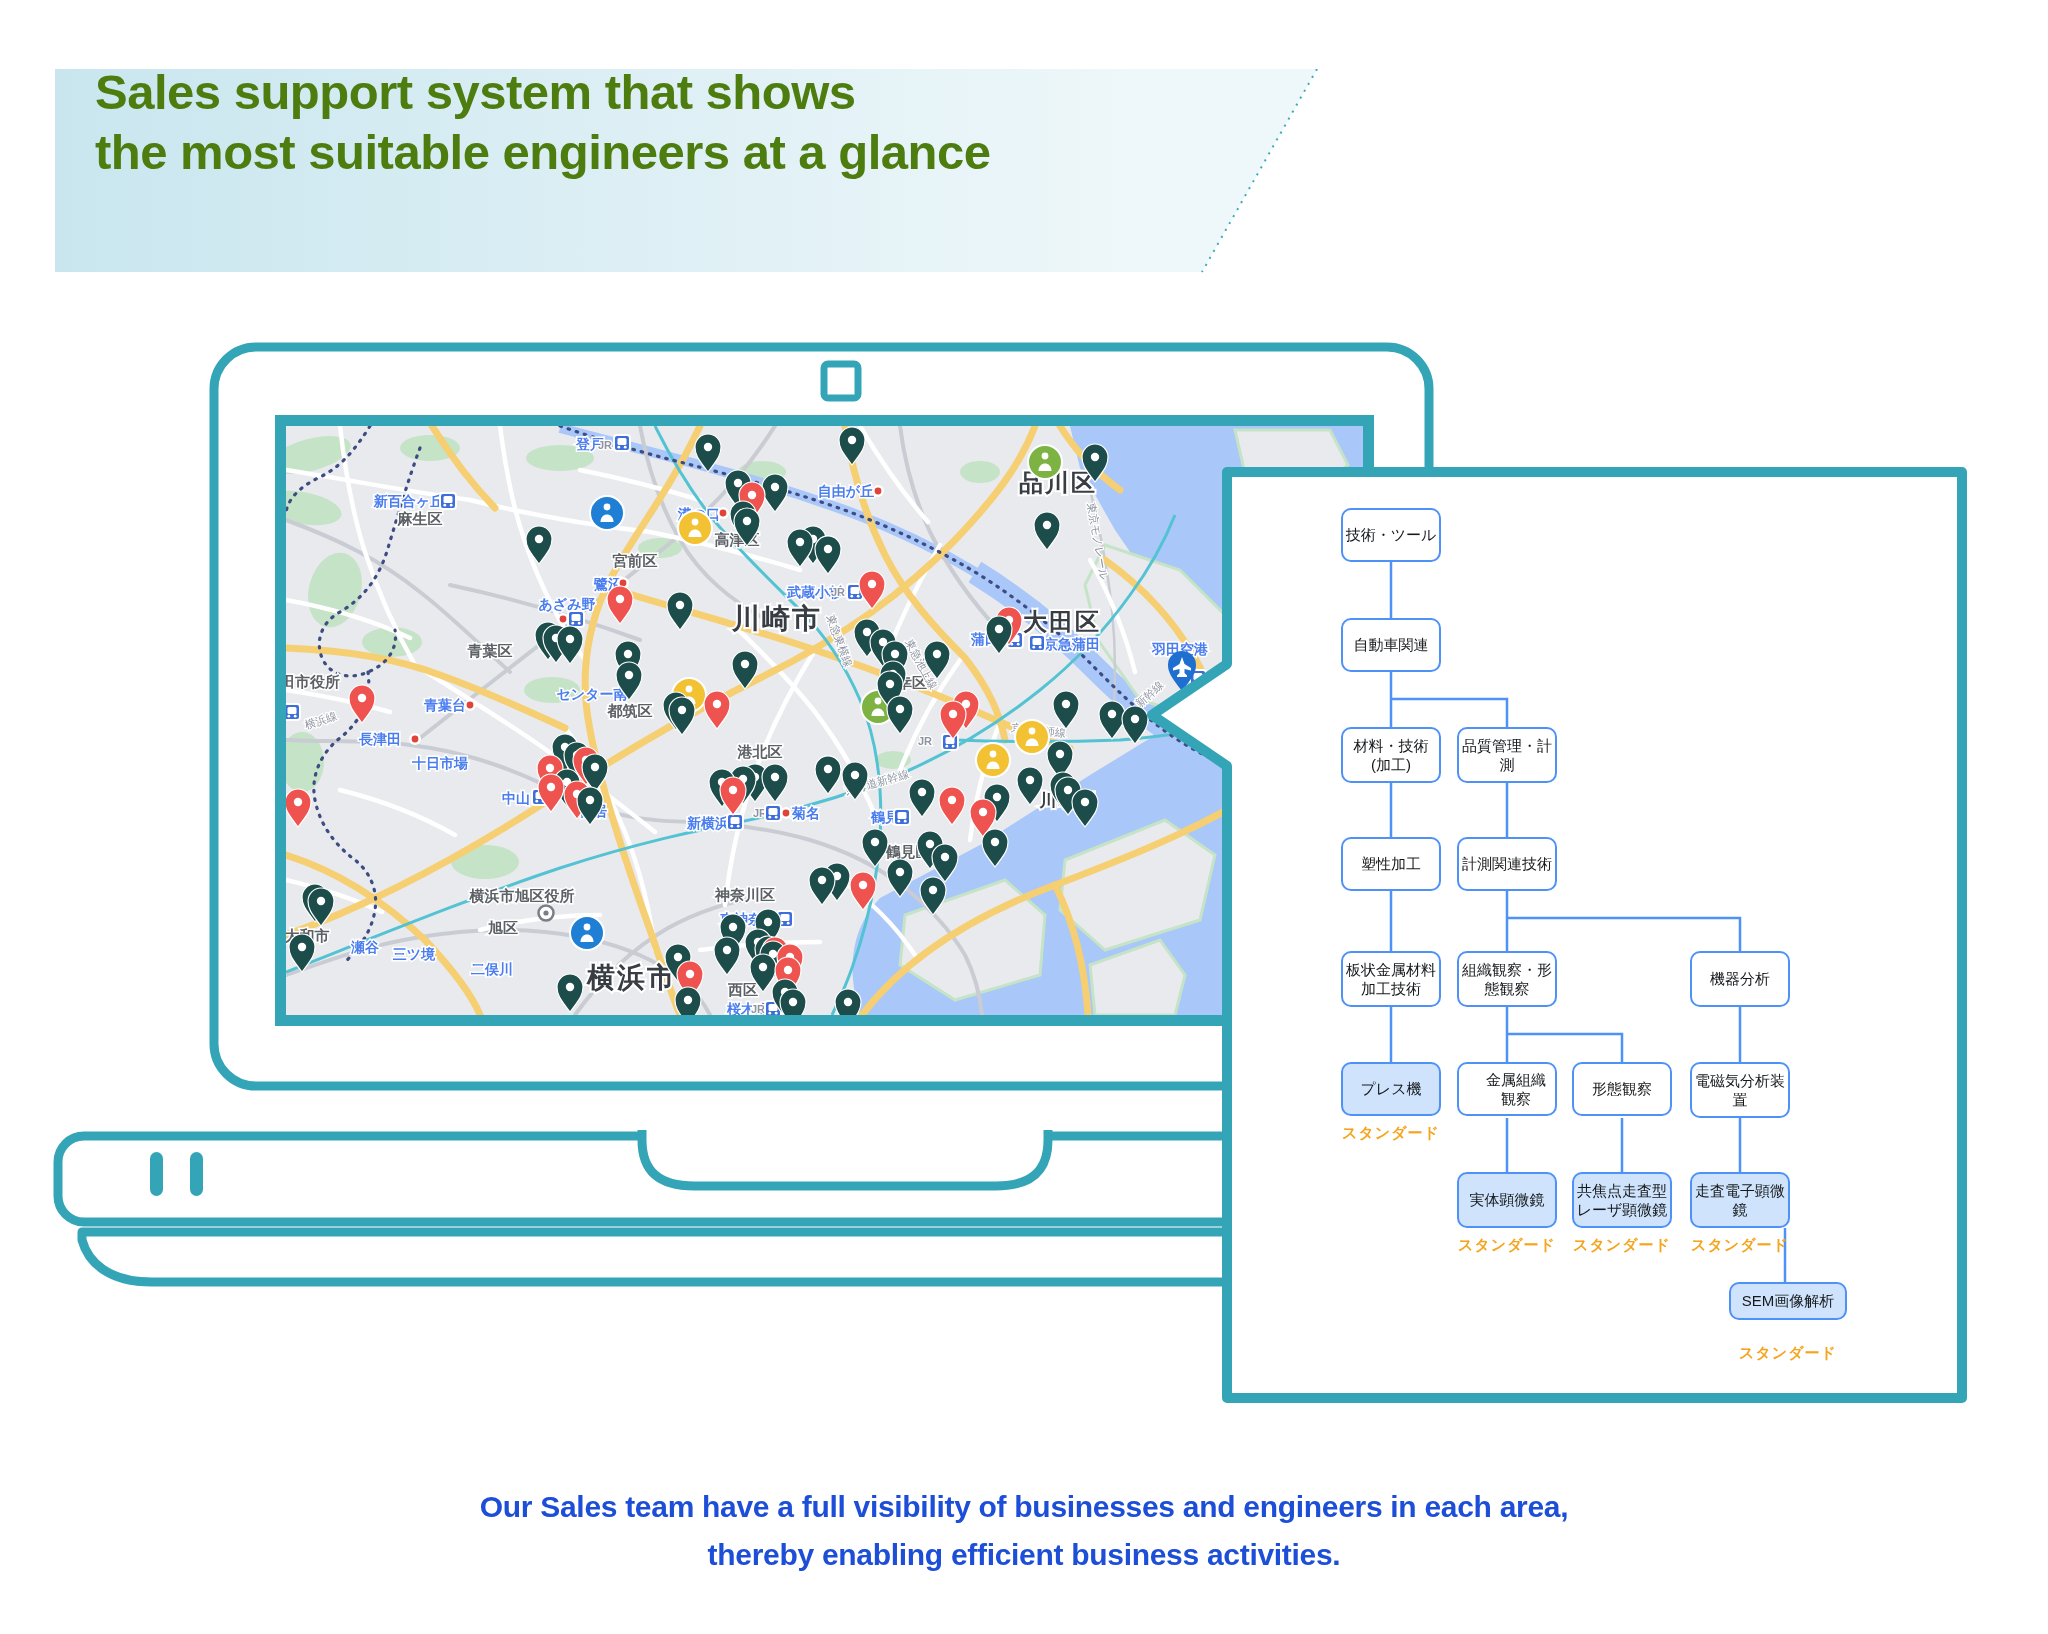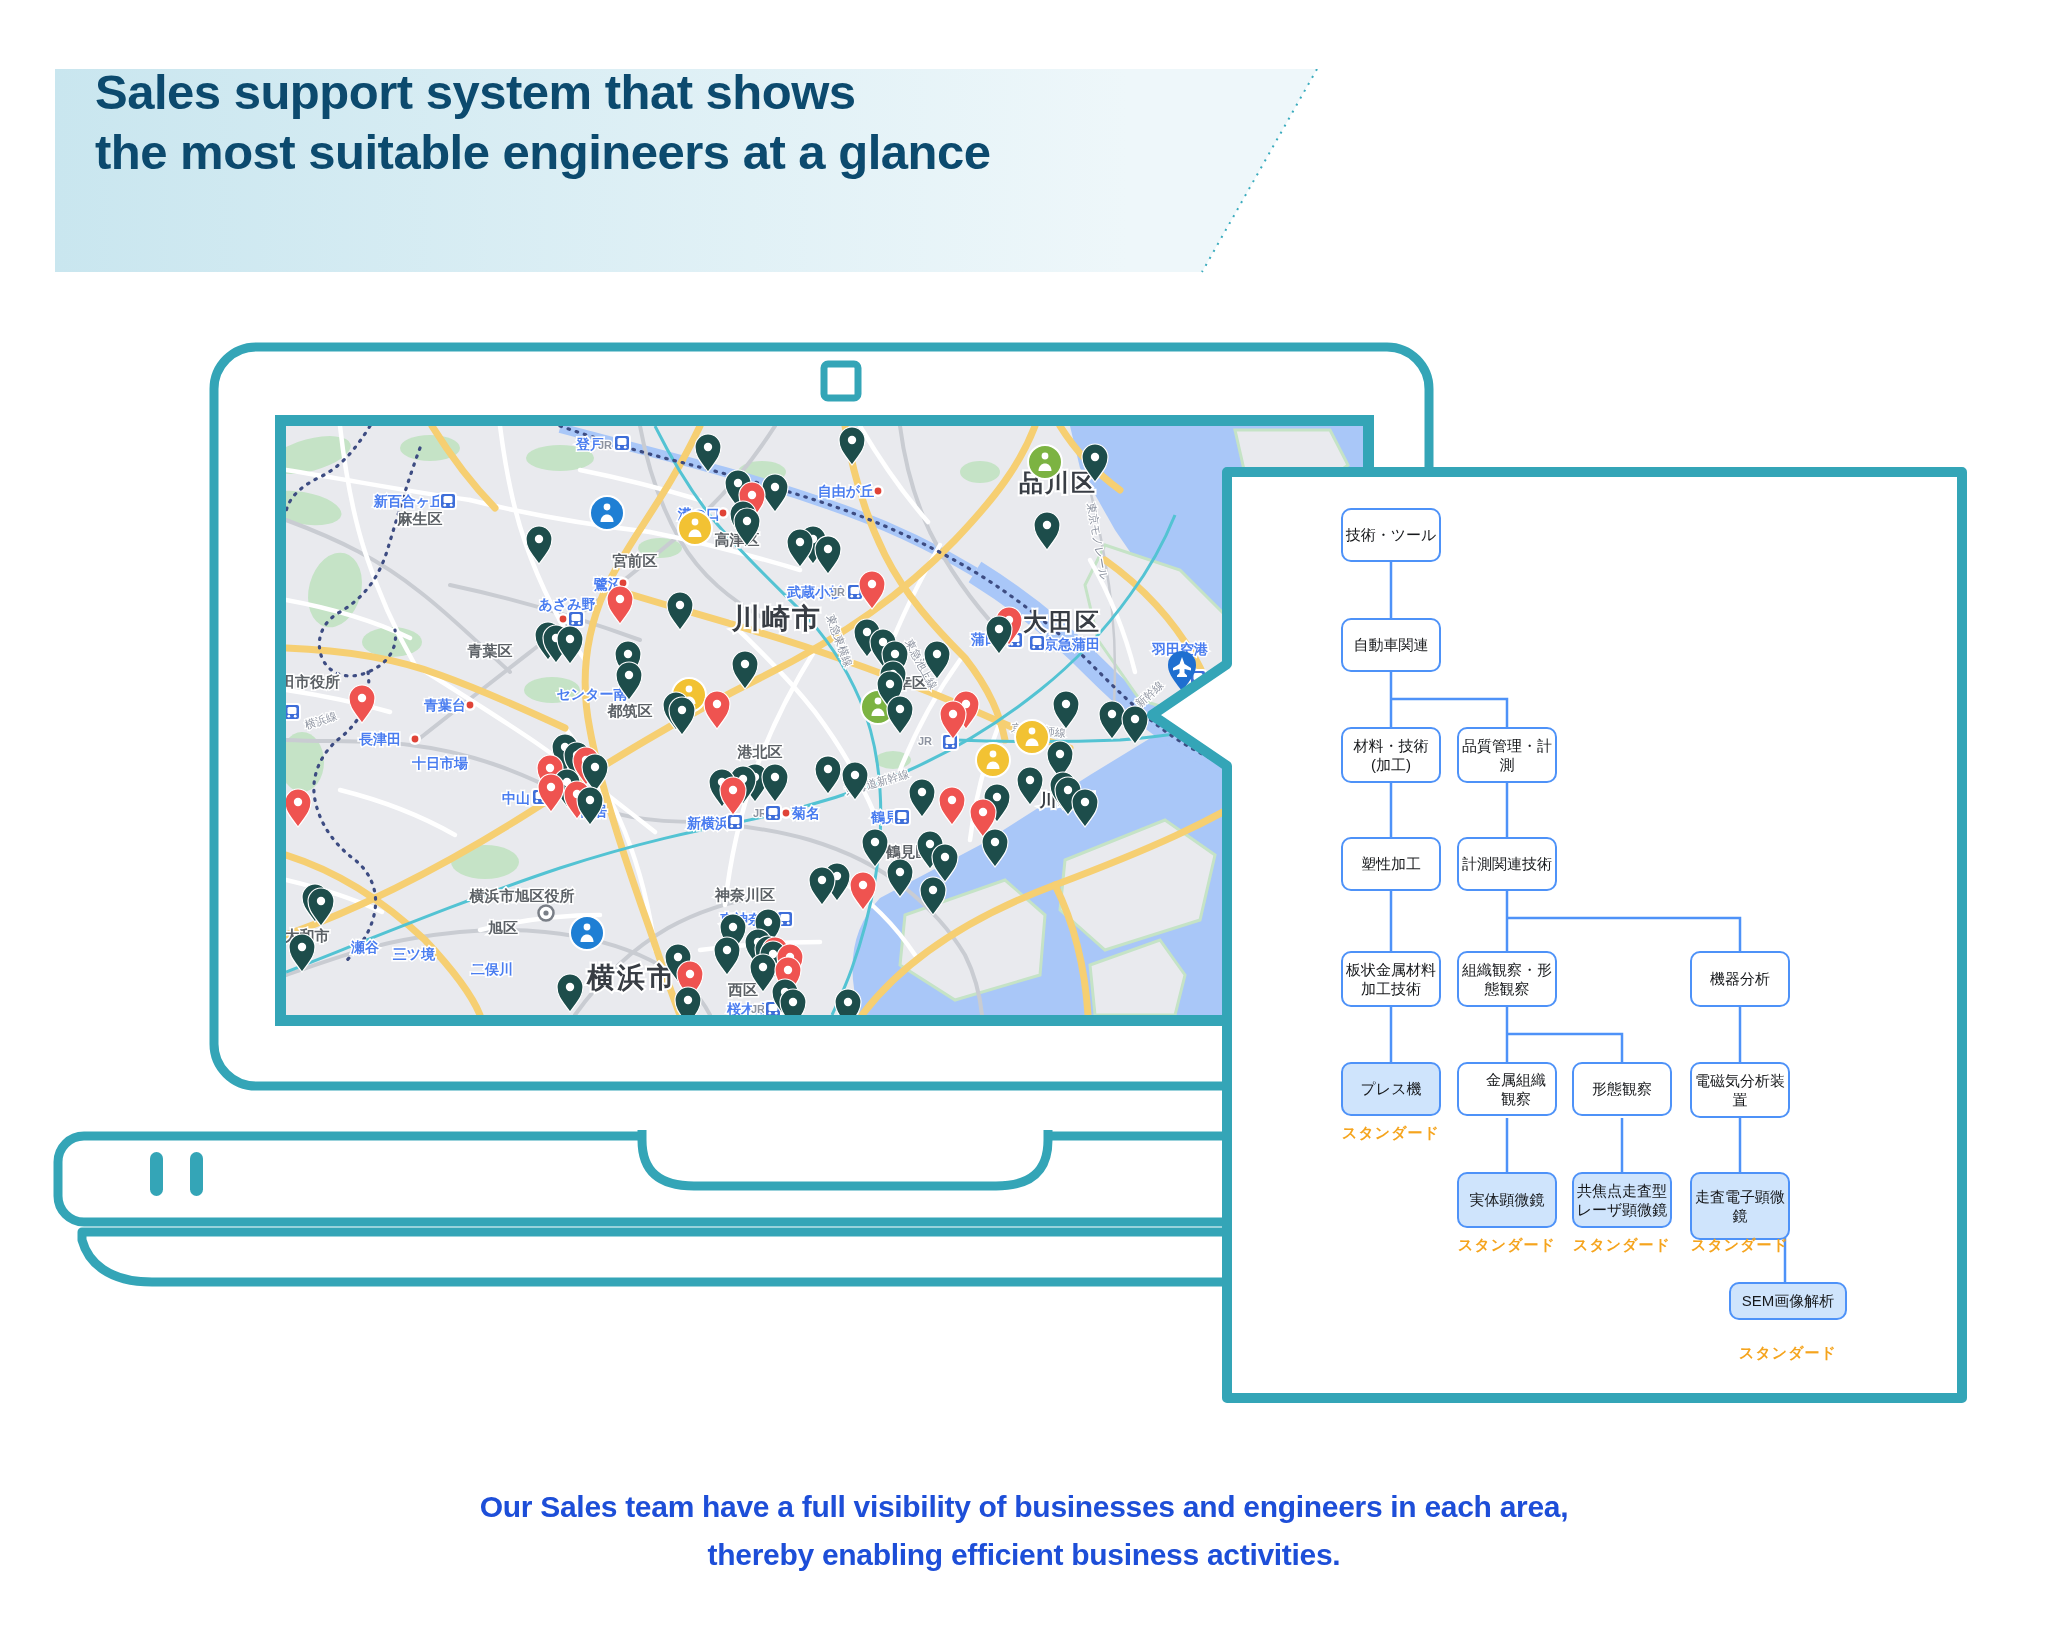--- a/index.html
+++ b/index.html
@@ -1,20 +1,20 @@
 <!DOCTYPE html>
 <html><head>
 <meta charset="utf-8">
 <style>
   html,body{margin:0;padding:0;background:#fff;}
   body{width:2048px;height:1634px;position:relative;overflow:hidden;
        font-family:"Liberation Sans",sans-serif;}
   .abs{position:absolute;}
   
-  #banner-title{position:absolute;left:95px;top:62px;width:1150px;color:#0c4a6e;
+  #banner-title{position:absolute;left:95px;top:62px;width:1150px;color:#4d7c0f;
      font-size:49px;font-weight:700;letter-spacing:-.5px;line-height:60px;}
   
   #map-frame{position:absolute;left:275px;top:415px;width:1077px;height:589px;
      border:11px solid #34a5b7;background:#e9eaee;}
   #map-svg{display:block;}
   .lbl-district{font-family:"Liberation Sans",sans-serif;font-size:15px;font-weight:700;
      fill:#5c6166;paint-order:stroke;stroke:#ffffff;stroke-width:3px;text-anchor:middle;}
   .lbl-city{font-family:"Liberation Sans",sans-serif;font-weight:700;fill:#383d44;
      paint-order:stroke;stroke:#ffffff;stroke-width:4px;text-anchor:middle;letter-spacing:2px;}
   .lbl-station{font-family:"Liberation Sans",sans-serif;font-size:14px;font-weight:700;
@@ -903,21 +903,21 @@
     <div class="flow-node" style="left: 1690px; top: 951px; width: 100px; height: 56px;">機器分析</div>
     <div class="flow-node hl" style="left: 1341px; top: 1062px; width: 100px; height: 54px;">プレス機</div>
     <div class="std-label" style="left: 1391px; top: 1124px;">スタンダード</div>
     <div class="flow-node" style="left: 1457px; top: 1062px; width: 100px; height: 54px; padding-left: 20px;">金属組織観察</div>
     <div class="flow-node" style="left: 1572px; top: 1062px; width: 100px; height: 54px;">形態観察</div>
     <div class="flow-node" style="left: 1690px; top: 1062px; width: 100px; height: 56px;">電磁気分析装置</div>
     <div class="flow-node hl" style="left: 1457px; top: 1172px; width: 100px; height: 56px;">実体顕微鏡</div>
     <div class="std-label" style="left: 1507px; top: 1236px;">スタンダード</div>
     <div class="flow-node hl" style="left: 1572px; top: 1172px; width: 100px; height: 56px;">共焦点走査型レーザ顕微鏡</div>
     <div class="std-label" style="left: 1622px; top: 1236px;">スタンダード</div>
-    <div class="flow-node hl" style="left: 1690px; top: 1172px; width: 100px; height: 68px;">走査電子顕微鏡</div>
+    <div class="flow-node hl" style="left: 1690px; top: 1172px; width: 100px; height: 56px;">走査電子顕微鏡</div>
     <div class="std-label" style="left: 1740px; top: 1236px;">スタンダード</div>
     <div class="flow-node hl" style="left: 1729px; top: 1282px; width: 118px; height: 38px;">SEM画像解析</div>
     <div class="std-label" style="left: 1788px; top: 1344px;">スタンダード</div>
   </div>
 
 <div id="caption">
   <div>Our Sales team have a full visibility of businesses and engineers in each area,</div>
   <div>thereby enabling efficient business activities.</div>
 </div>
 

